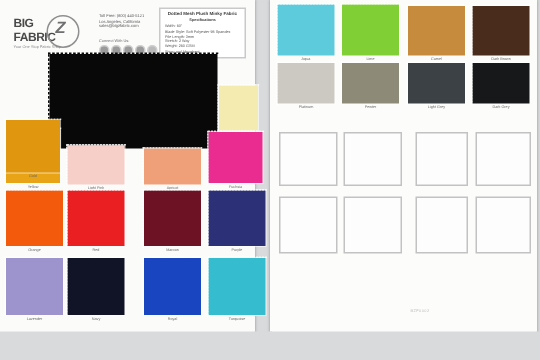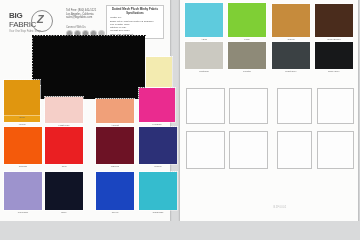--- a/index.html
+++ b/index.html
@@ -20,21 +20,21 @@
   #sheet-right{left:180px;top:-1px;width:178px;height:223px;background:#fcfcfb;}
 
   
   .brand{position:absolute;left:9px;top:9px;width:52px;height:28px;}
   .brand .bz{
     position:absolute;left:0;top:3px;font-size:8px;line-height:8px;
     font-weight:bold;color:#4a4a4a;letter-spacing:-.3px;
   }
   .brand .fab{
     position:absolute;left:0;top:12px;font-size:8px;line-height:8px;
-    font-weight:normal;color:#4a4a4a;letter-spacing:-.3px;
+    font-weight:bold;color:#4a4a4a;letter-spacing:-.3px;
   }
   .brand .zcirc{
     position:absolute;left:22px;top:1px;width:20px;height:20px;border-radius:50%;
     border:1.4px solid #8f8f8f;
   }
   .brand .zcirc span{
     position:absolute;left:5px;top:3px;font-size:11px;line-height:11px;
     font-style:italic;font-weight:bold;color:#6f6f6f;
   }
   .brand .tag{

